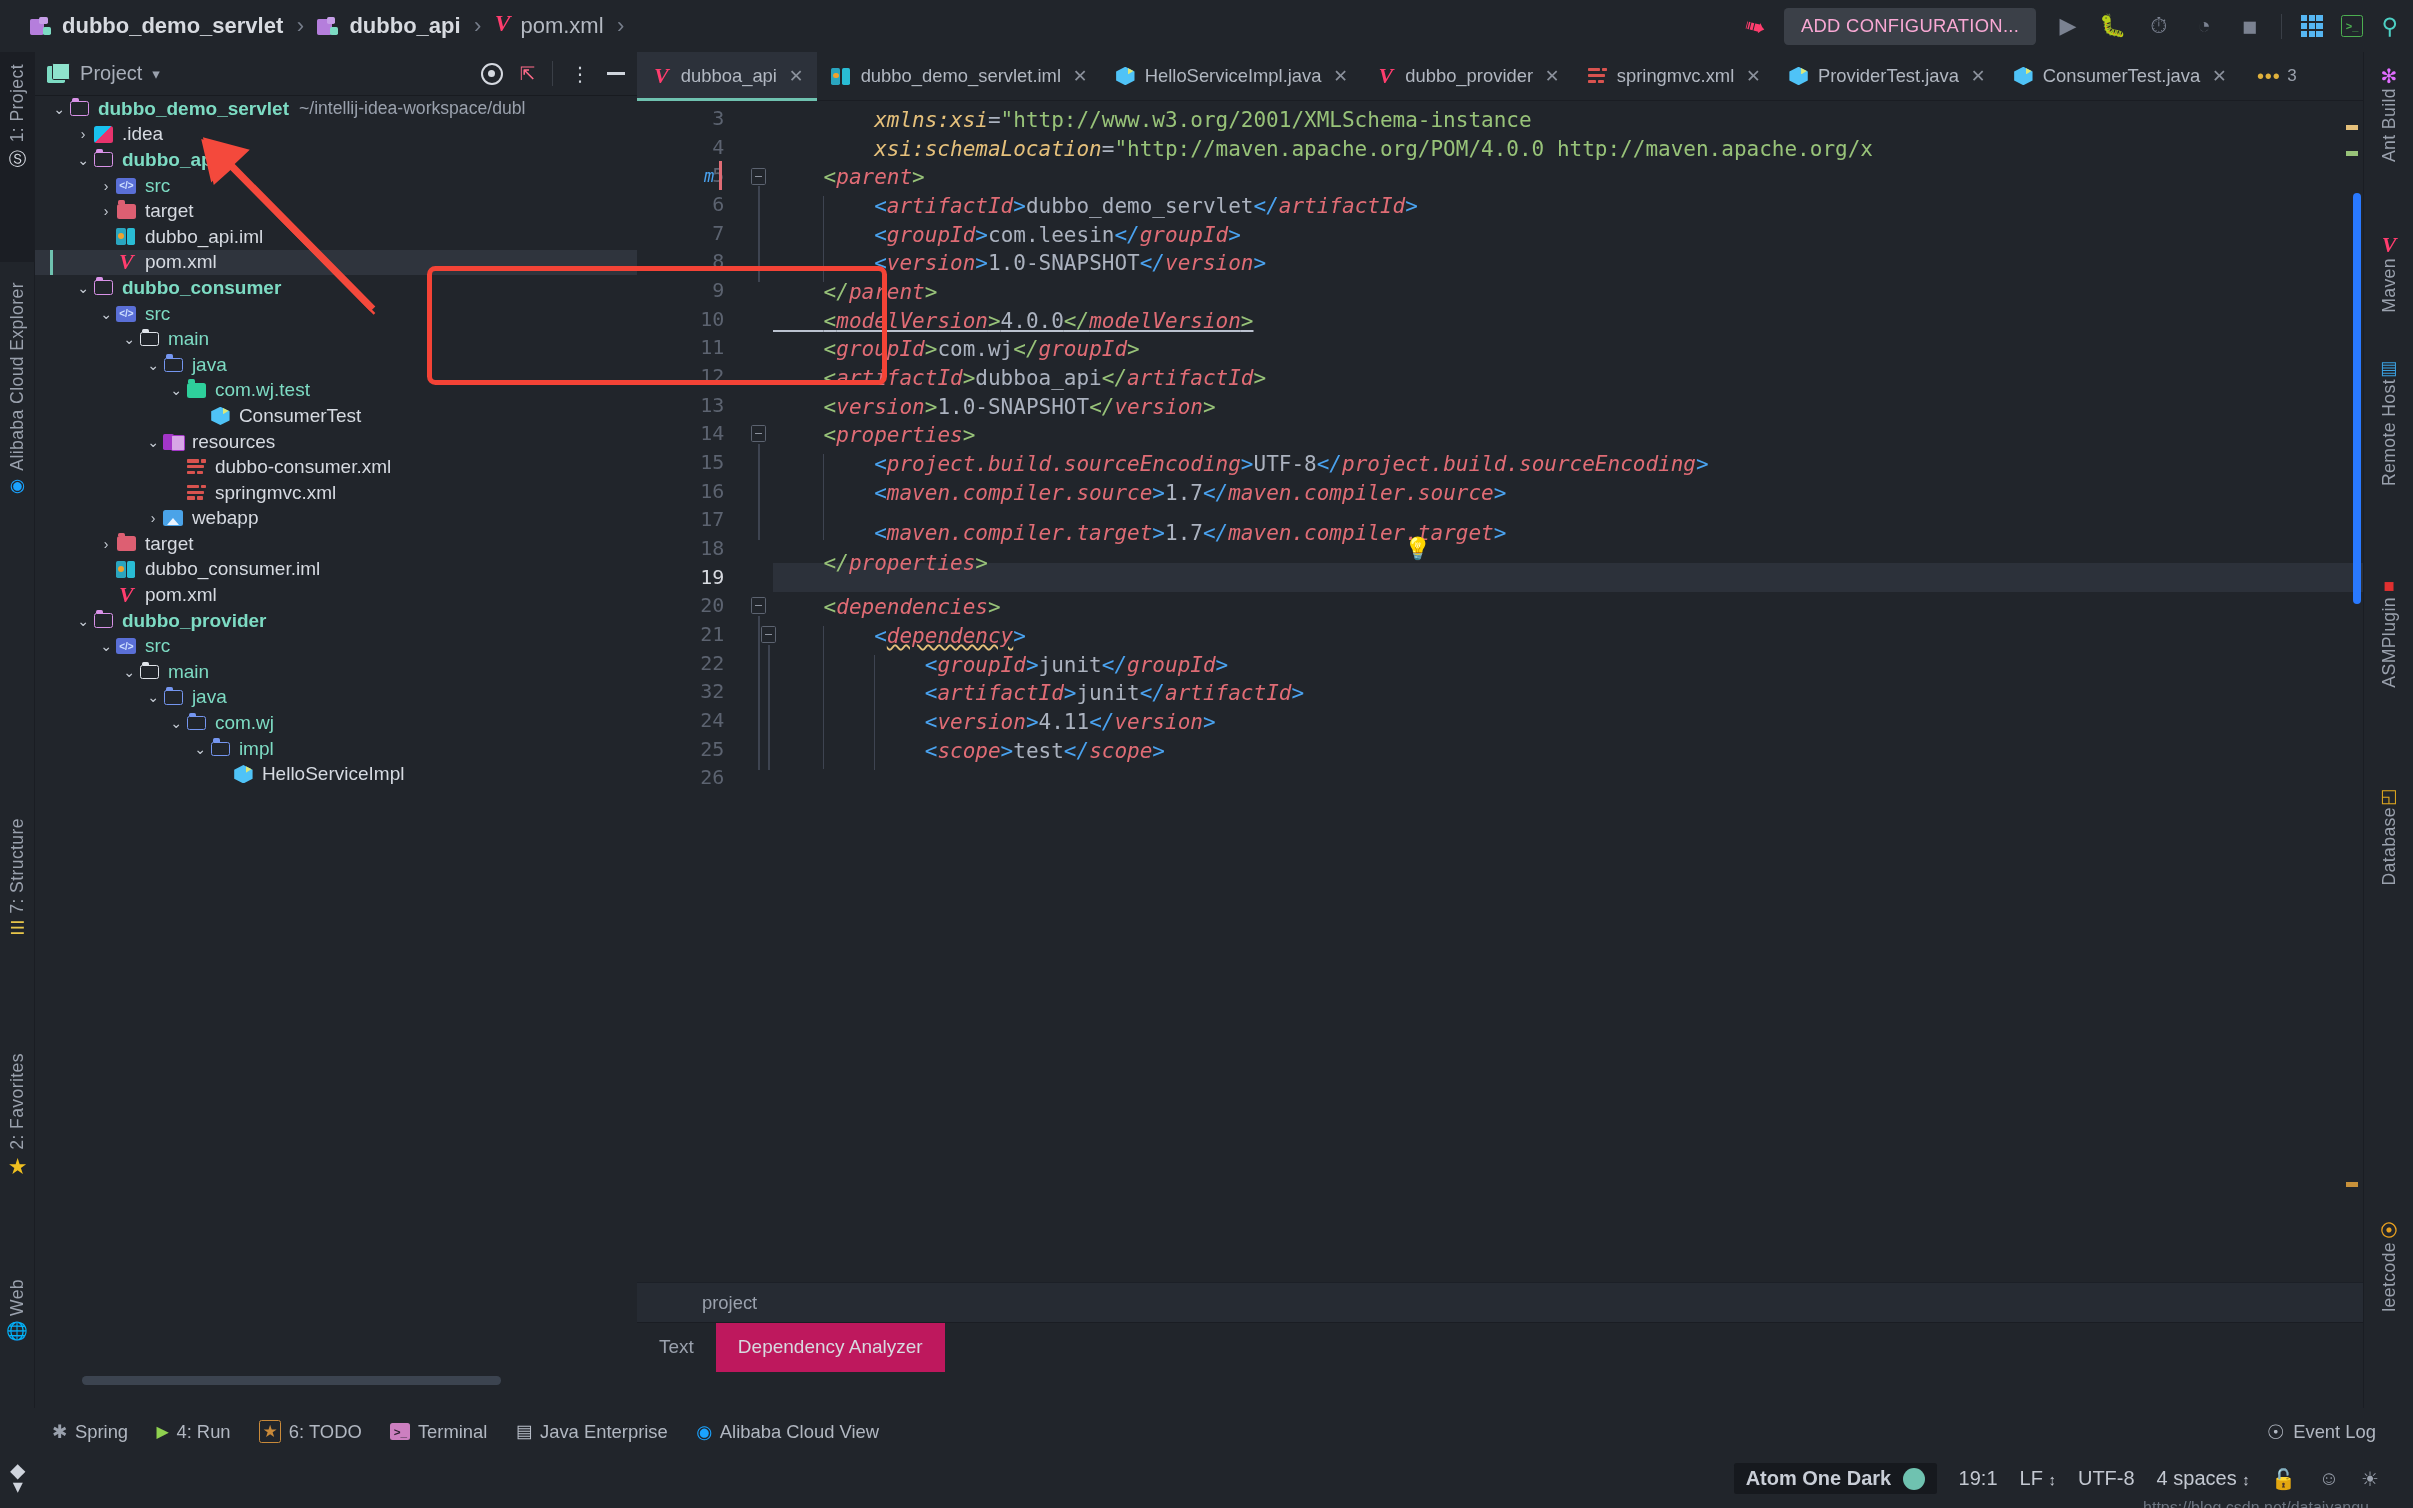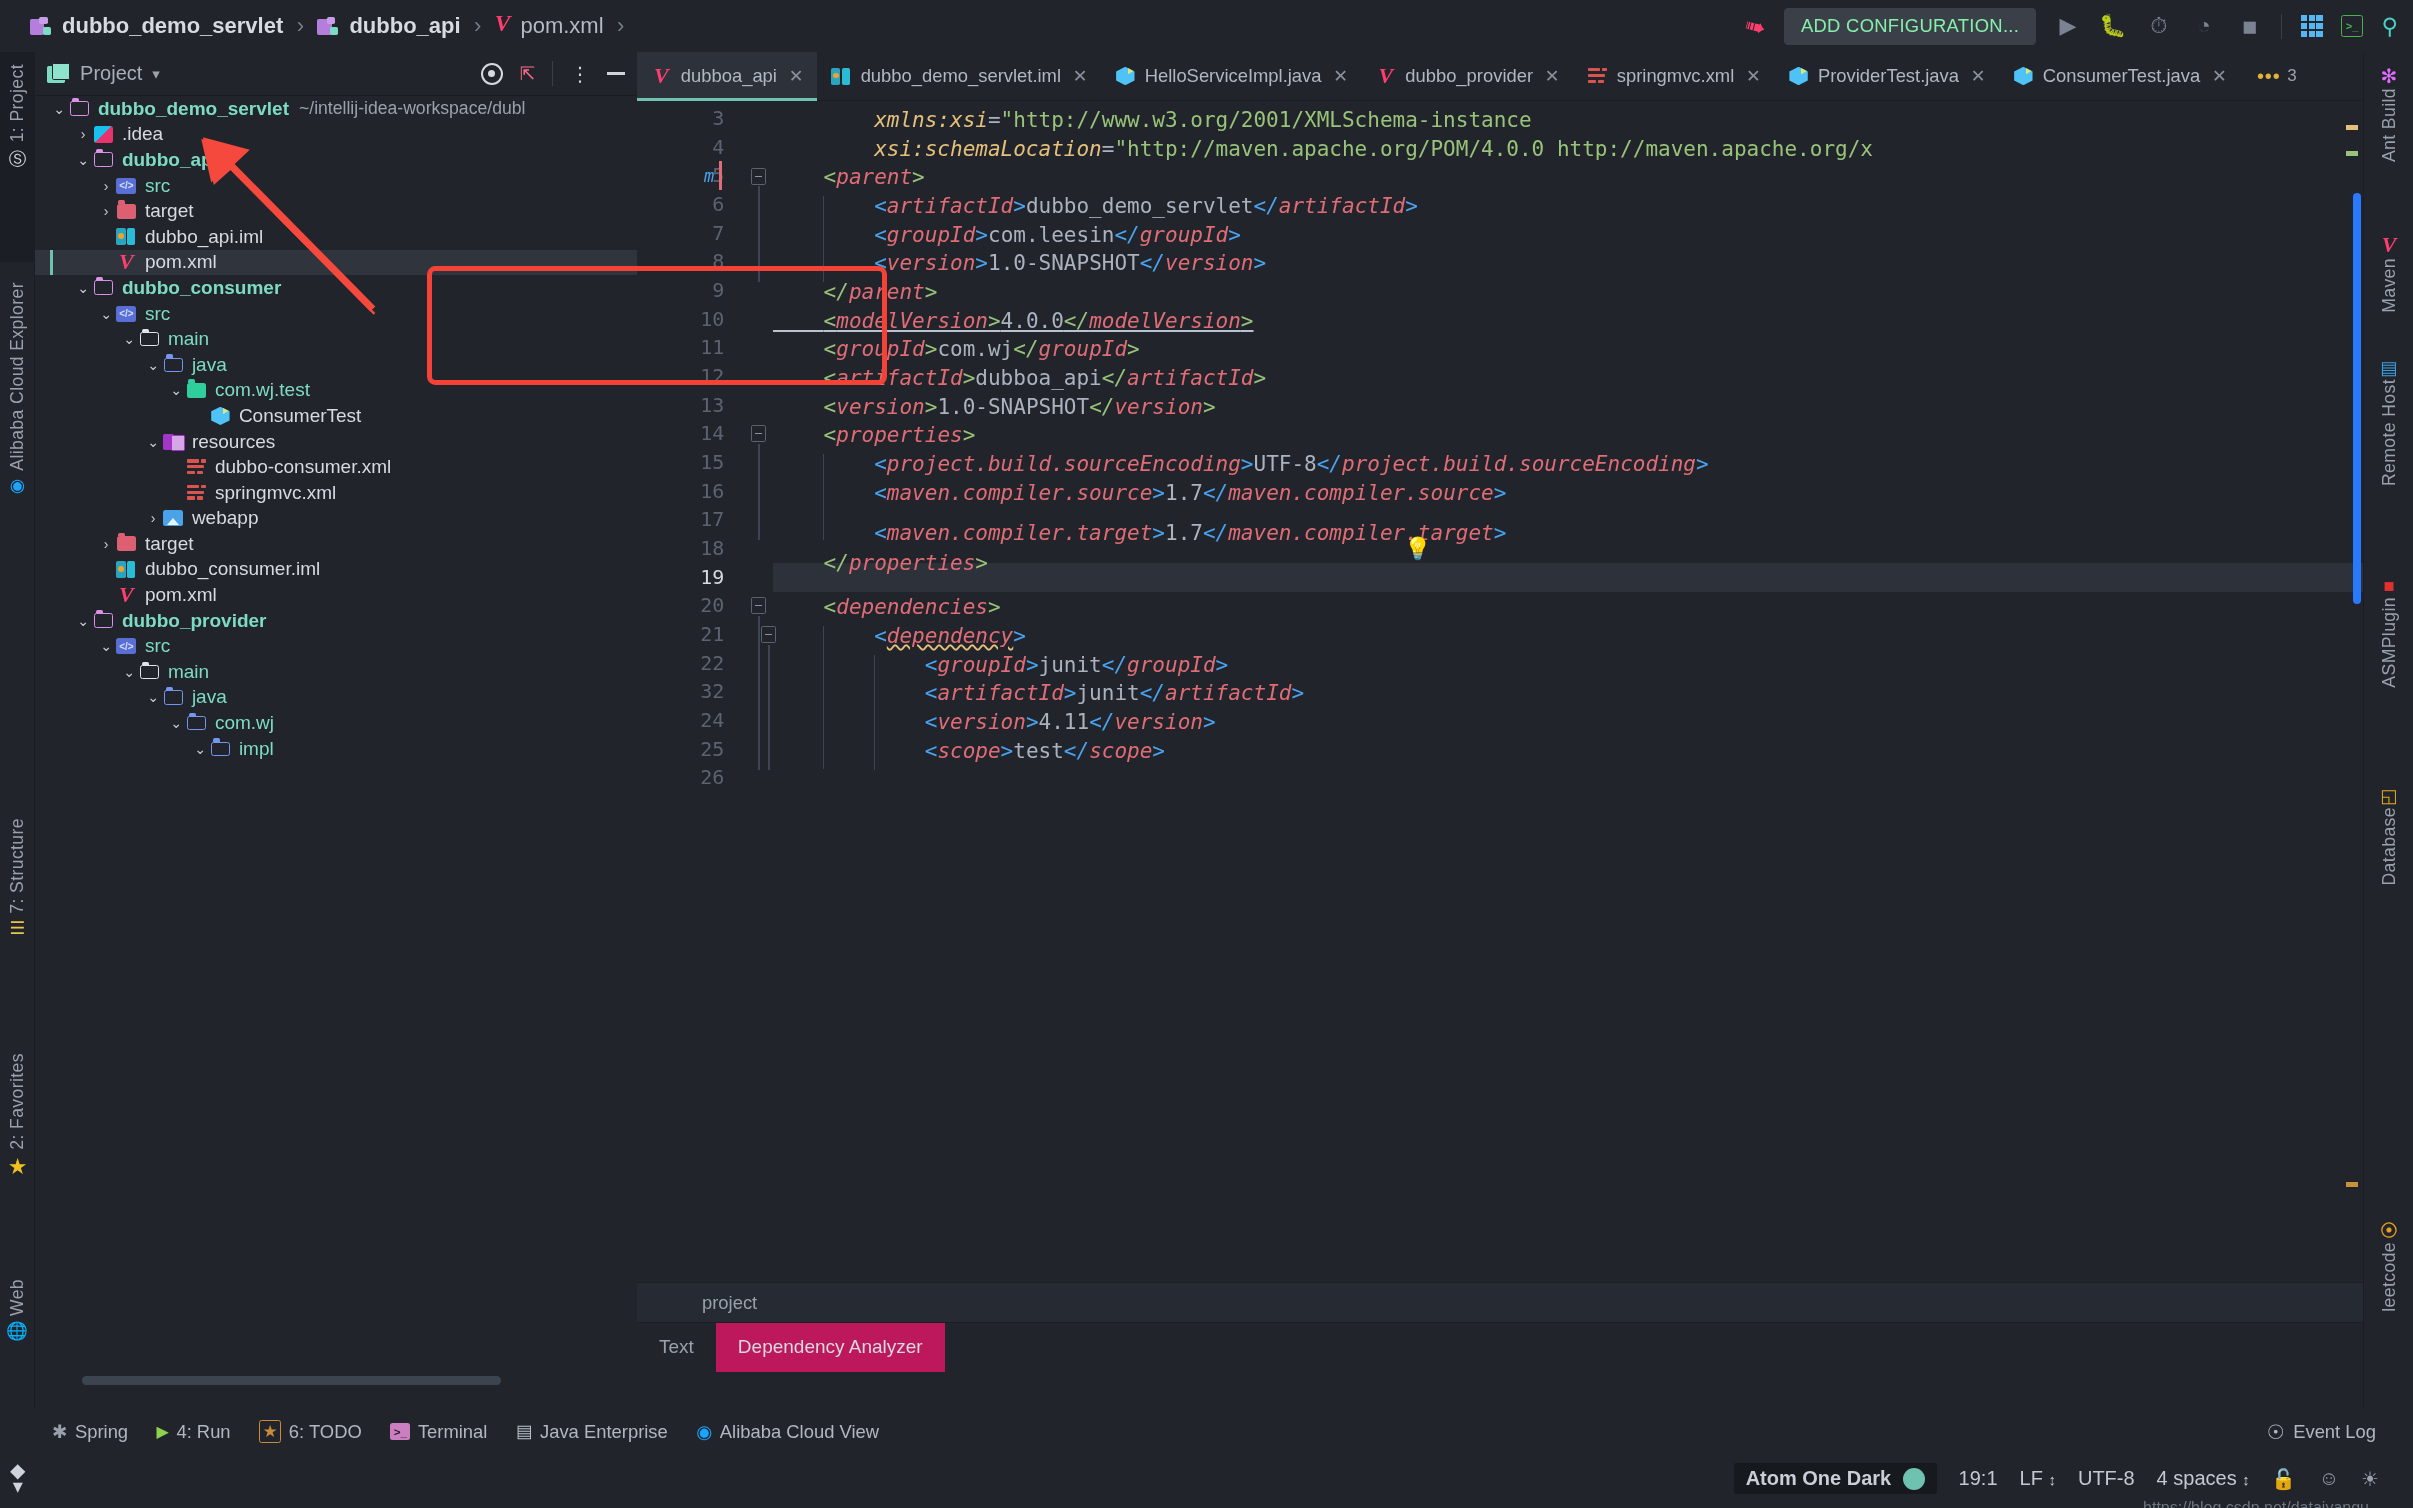--- a/index.html
+++ b/index.html
@@ -19,21 +19,21 @@
   .ficon i{ position:absolute; display:block; }
   .ficon .a{ left:0; top:2.5px; width:14.2px; height:16px; background:#b57edc; border-radius:1.7px 2.5px 2.5px 1.7px;}
   .ficon .b{ left:9.2px; top:0; width:8.4px; height:7.5px; background:#c79fe8; border-radius:1.7px;}
   .ficon .c{ left:12.6px; top:10px; width:8.4px; height:8.4px; background:#7ddbc3; border-radius:1.7px;}
   .maven-v{ font-size:23.5px; font-weight:bold; color:#ff3d6e; font-style:italic;
     line-height:1; transform:translateY(-1.7px); font-family:"Liberation Serif",serif;}
 
   #topright{ position:absolute; right:15px; top:0; height:52px; display:flex;
     align-items:center; gap:18.4px; }
   .hammer{ color:#ff3d6e; font-size:25px; transform:rotate(14deg); }
-  #addconf{ background:#3b4048; color:#86efac; font-size:18.4px; padding:7.5px 17px;
+  #addconf{ background:#3b4048; color:#f9a8d4; font-size:18.4px; padding:7.5px 17px;
     border-radius:4.2px; letter-spacing:0.3px; }
   .ticon{ width:27px; height:27px; display:flex; align-items:center; justify-content:center;
     color:#7b8291; font-size:22px; }
   .vdiv{ width:0.8px; height:25px; background:#3a3f47; }
   .grid9{ width:22px; height:22px; display:grid; grid-template-columns:repeat(3,1fr);
     grid-template-rows:repeat(3,1fr); gap:1.7px; }
   .grid9 s{ background:#56b6f2; display:block; }
   .termbox{ width:22px;height:22px;border:1.7px solid #4caf50;border-radius:2.5px;color:#4caf50;
     font-size:11px;display:flex;align-items:center;justify-content:center;font-weight:bold;}
   .mag{ color:#4dd0c4; font-size:22.6px; }
@@ -533,20 +533,28 @@
         <span class="nm dir">com.wj</span>
       </div>
       <div class="row">
         <span style="width:156px;flex:0 0 156px"></span>
         <span class="arw">⌄</span>
         <span class="ic">
           <span class="i-folder-blue"></span>
         </span>
         <span class="nm dir">impl</span>
       </div>
+      <div class="row">
+        <span style="width:179px;flex:0 0 179px"></span>
+        <span class="arw none"></span>
+        <span class="ic">
+          <span class="i-class"></span>
+        </span>
+        <span class="nm">HelloServiceImpl</span>
+      </div>
     </div>
   <div id="treehscroll"></div>
 </div>
 
 <div id="editorArea">
   <div id="tabsrow">
       <div class="etab active">
         <span class="ic" style="width:22px;flex:0 0 22px;margin-right:0">
           <span class="i-mvn">V</span>
         </span>

